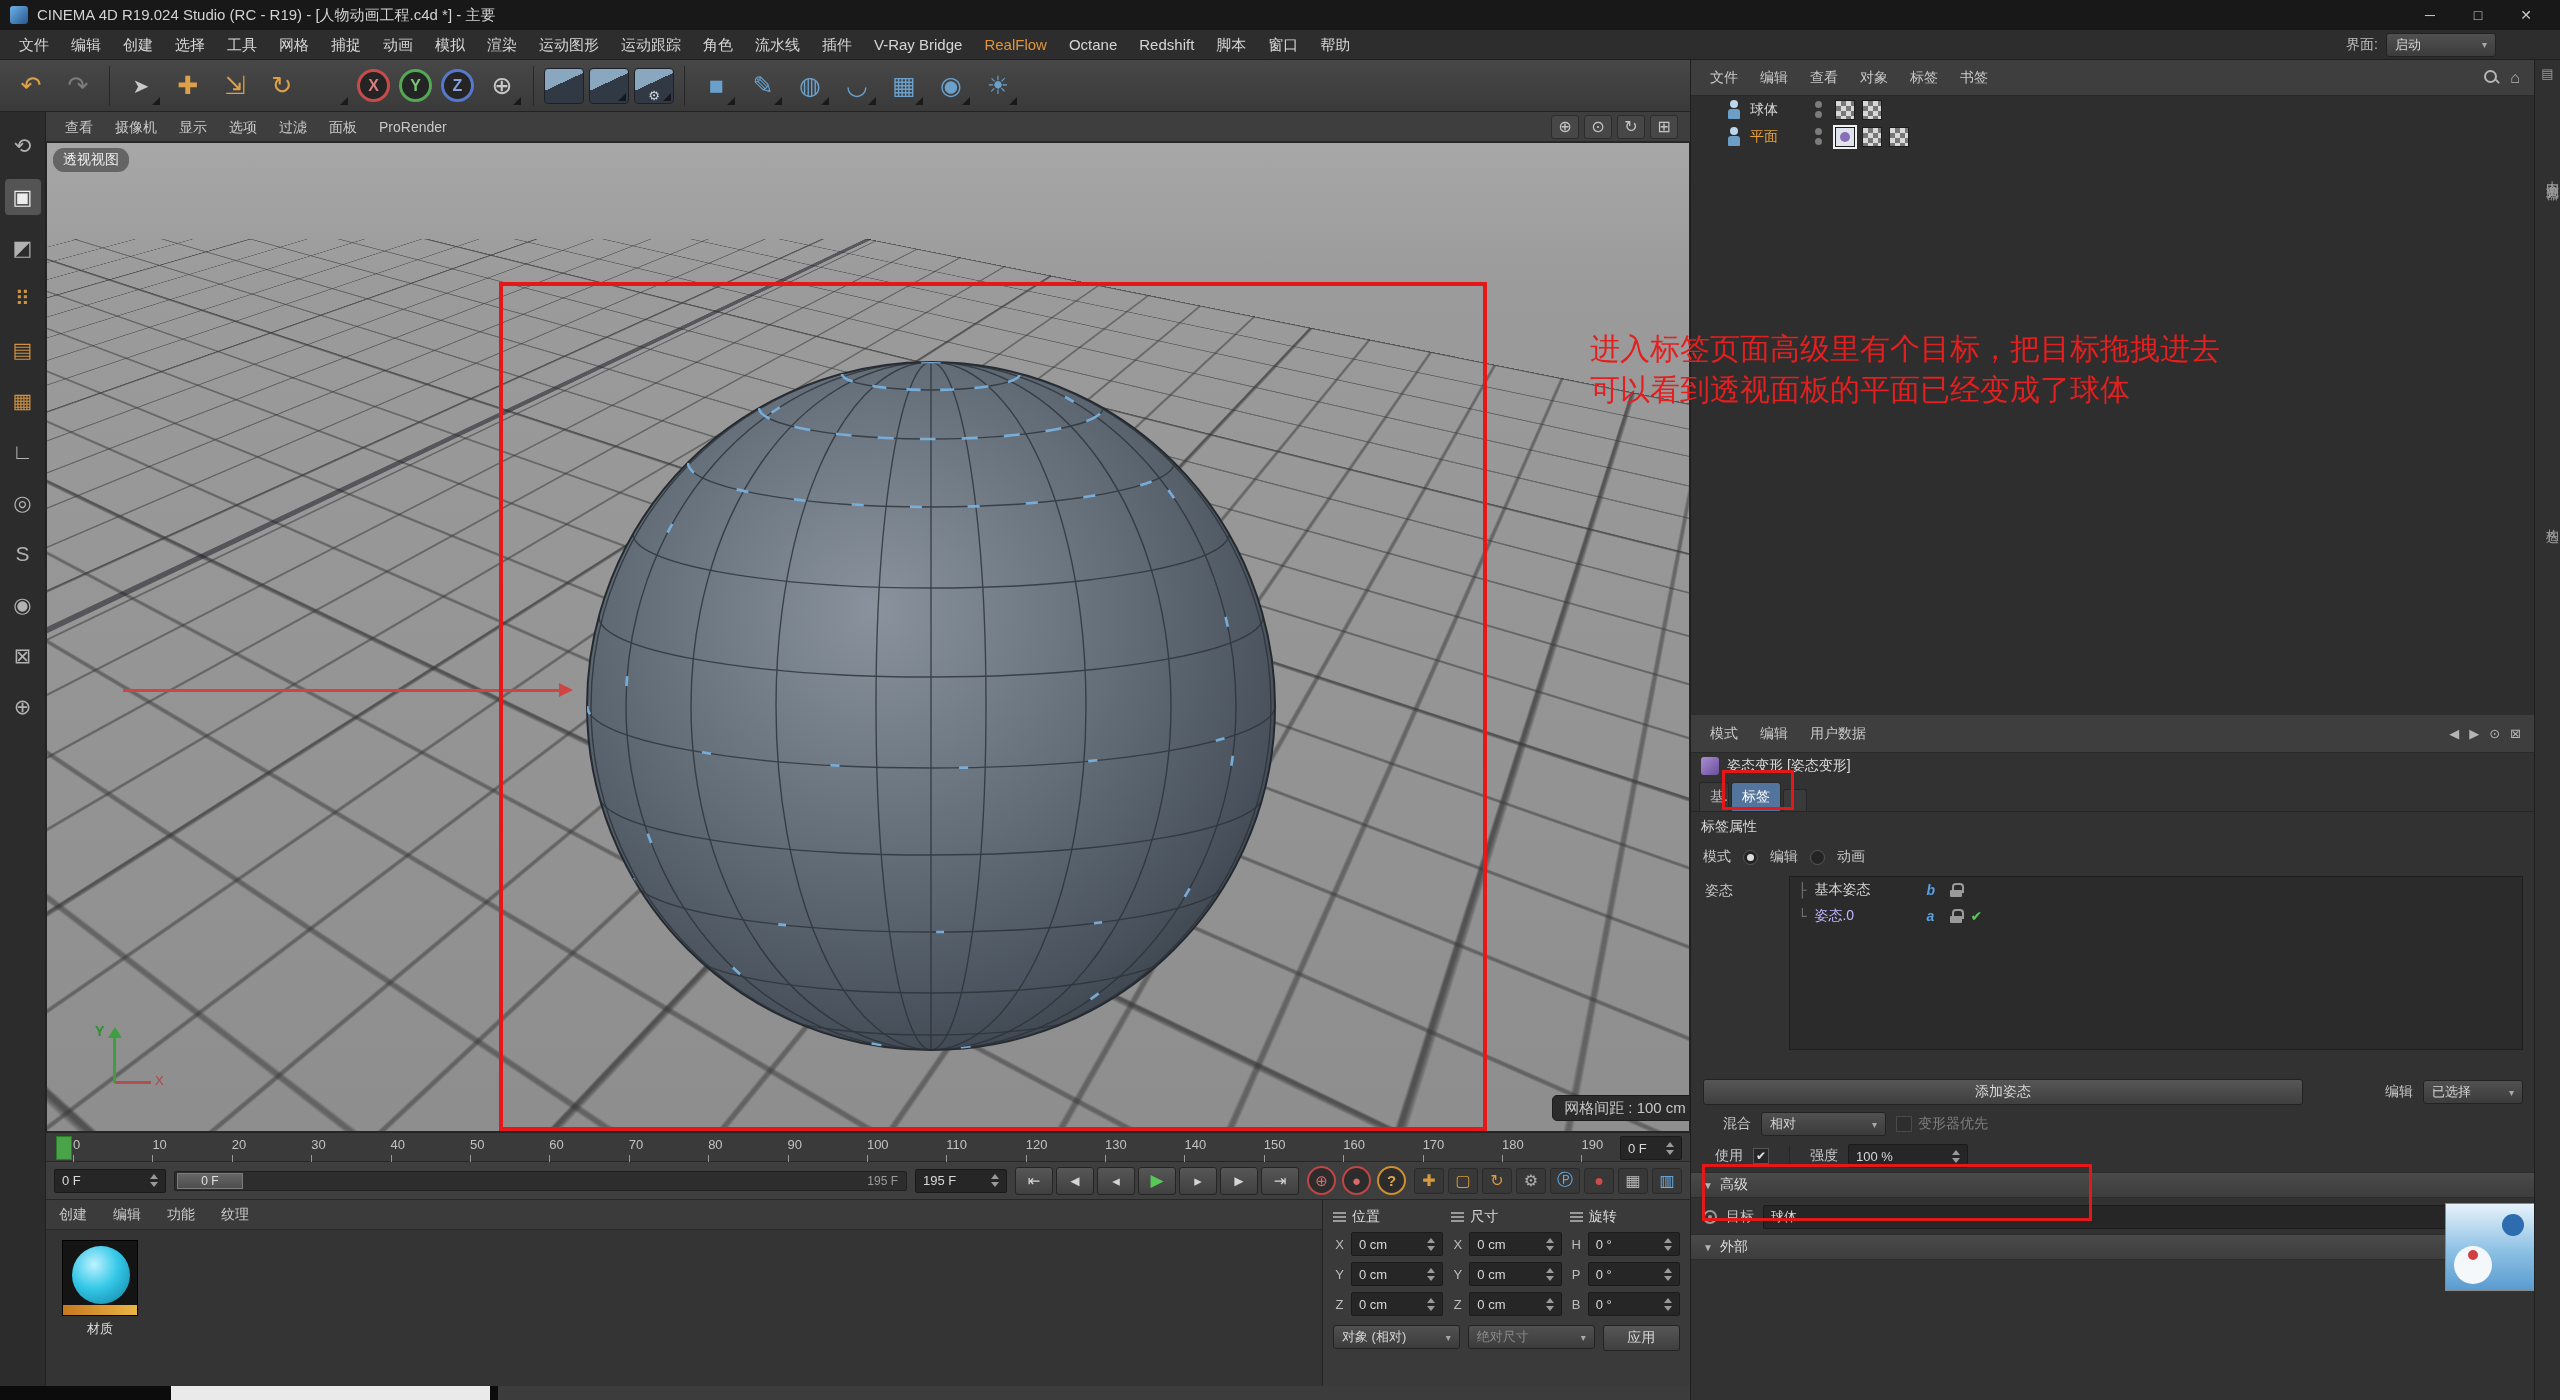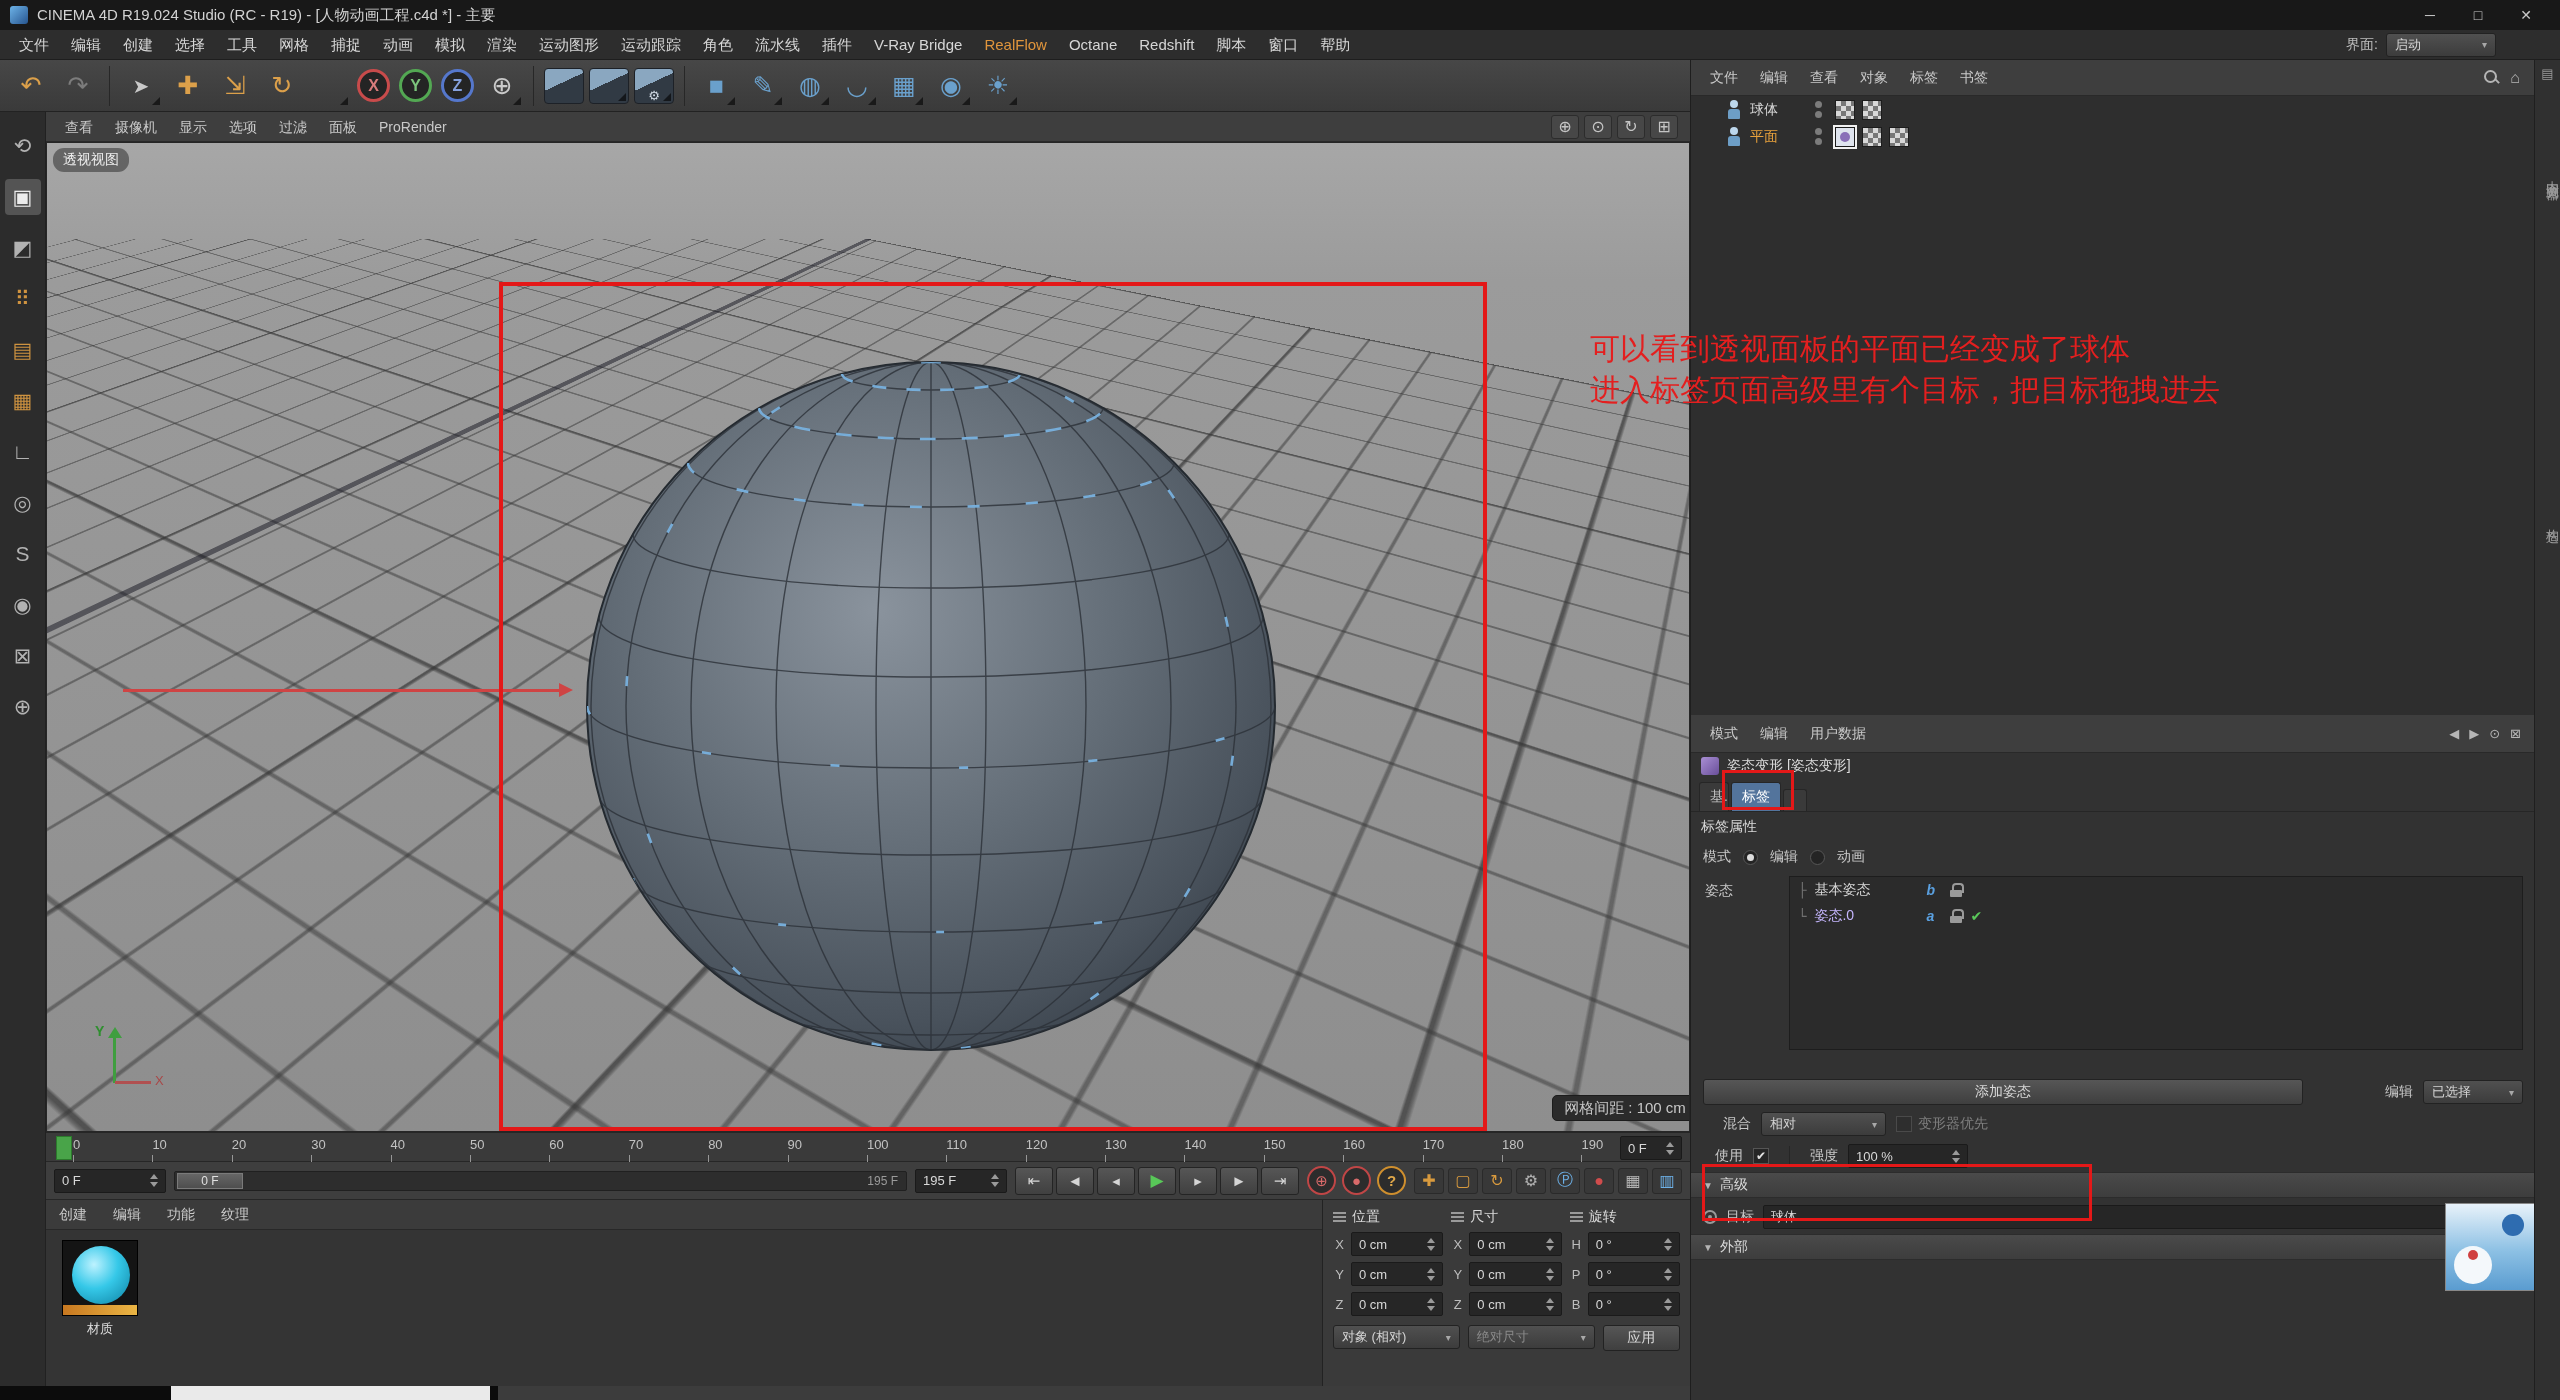--- a/index.html
+++ b/index.html
@@ -767,19 +767,19 @@
     </div>
   </div>
 
   <div id="rightstrip">
     <span class="sico">▤</span>
     <span class="vtab" id="vtab1">内容浏览器</span>
     <span class="vtab" id="vtab2">构造</span>
   </div>
 
   <div id="anno">
+    <div>进入标签页面高级里有个目标，把目标拖拽进去</div>
     <div>可以看到透视面板的平面已经变成了球体</div>
-    <div>进入标签页面高级里有个目标，把目标拖拽进去</div>
   </div>
   <div class="redbox" id="redbox-tab"></div>
   <div class="redbox" id="redbox-target"></div>
 
 </div>
 
 </body></html>

